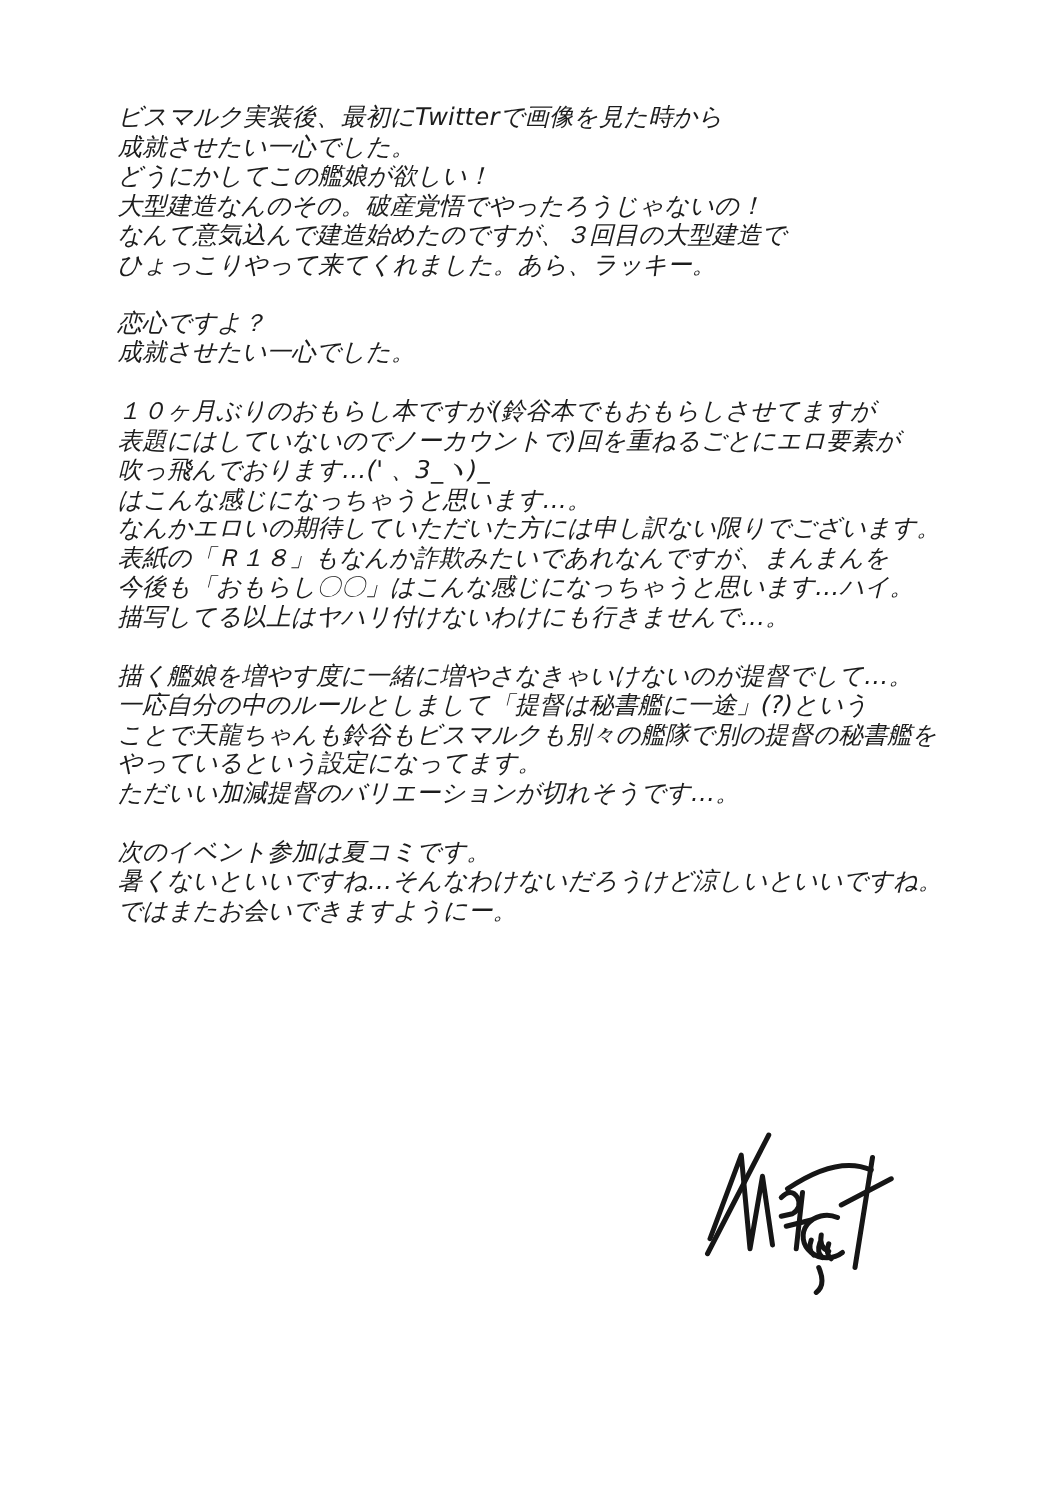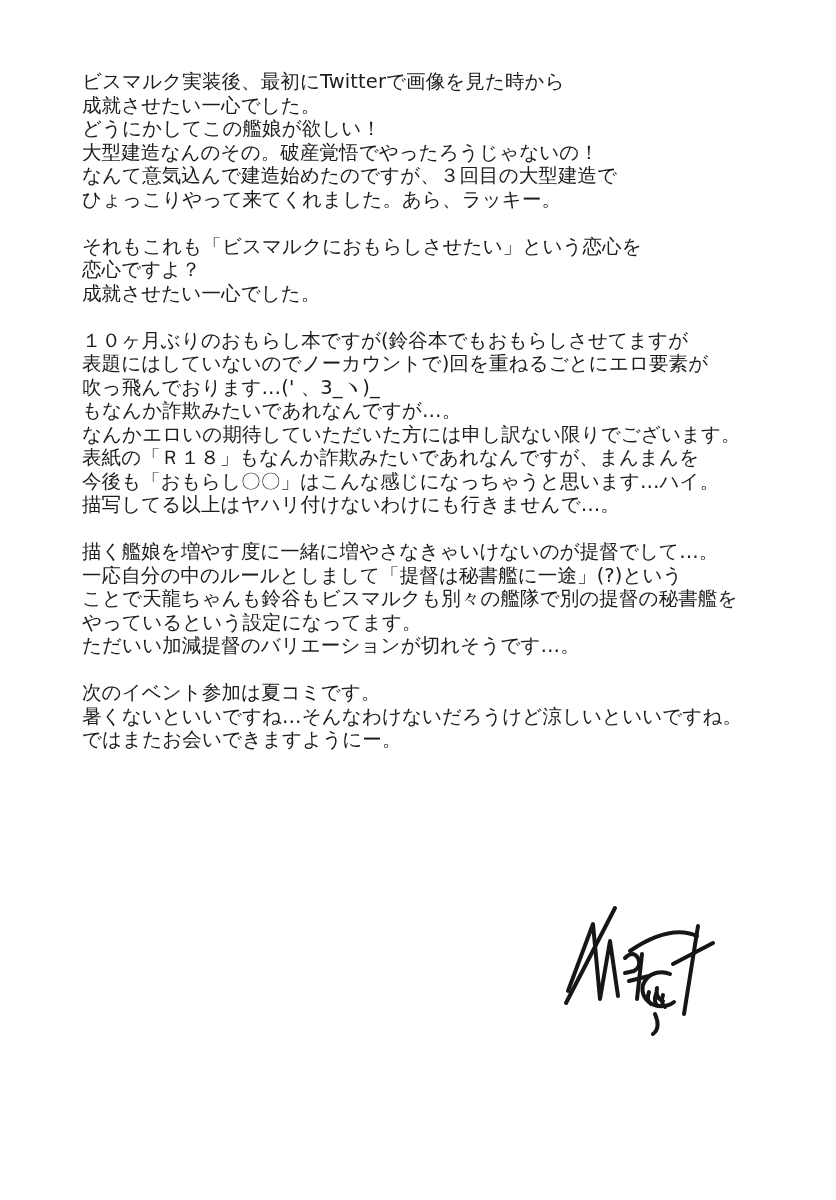--- a/index.html
+++ b/index.html
@@ -17,21 +17,21 @@
   }
   .text-col {
     position: absolute;
     left: 82px;
     top: 70px;
     width: 710px;
     font-size: 19.5px;
     line-height: 23.5px;
     letter-spacing: 0.1px;
   }
-  .para { margin: 0; }
+  .para { margin: 12px; font-style: italic; }
   .para + .para { margin-top: 23.5px; }
   .para.gap-large { margin-top: 47px; }
   .line {
     white-space: nowrap;
     height: 23.5px;
   }
   .signature {
     position: absolute;
     left: 545px;
     top: 896px;
@@ -48,30 +48,29 @@
   <div class="para">
     <div class="line">ビスマルク実装後、最初にTwitterで画像を見た時から</div>
     <div class="line">成就させたい一心でした。</div>
     <div class="line">どうにかしてこの艦娘が欲しい！</div>
     <div class="line">大型建造なんのその。破産覚悟でやったろうじゃないの！</div>
     <div class="line">なんて意気込んで建造始めたのですが、３回目の大型建造で</div>
     <div class="line">ひょっこりやって来てくれました。あら、ラッキー。</div>
   </div>
 
   <div class="para">
-    <div class="line">それもこれも「ビスマルクにおもらしさせたい」という恋心を</div>
     <div class="line">恋心ですよ？</div>
     <div class="line">成就させたい一心でした。</div>
   </div>
 
   <div class="para">
     <div class="line">１０ヶ月ぶりのおもらし本ですが(鈴谷本でもおもらしさせてますが</div>
     <div class="line">表題にはしていないのでノーカウントで)回を重ねるごとにエロ要素が</div>
     <div class="line">吹っ飛んでおります…(' 、3_ヽ)_</div>
-    <div class="line">もなんか詐欺みたいであれなんですが…。</div>
+    <div class="line">はこんな感じになっちゃうと思います…。</div>
     <div class="line">なんかエロいの期待していただいた方には申し訳ない限りでございます。</div>
     <div class="line">表紙の「Ｒ１８」もなんか詐欺みたいであれなんですが、まんまんを</div>
     <div class="line">今後も「おもらし〇〇」はこんな感じになっちゃうと思います…ハイ。</div>
     <div class="line">描写してる以上はヤハリ付けないわけにも行きませんで…。</div>
   </div>
 
   <div class="para">
     <div class="line">描く艦娘を増やす度に一緒に増やさなきゃいけないのが提督でして…。</div>
     <div class="line">一応自分の中のルールとしまして「提督は秘書艦に一途」(?)という</div>
     <div class="line">ことで天龍ちゃんも鈴谷もビスマルクも別々の艦隊で別の提督の秘書艦を</div>

